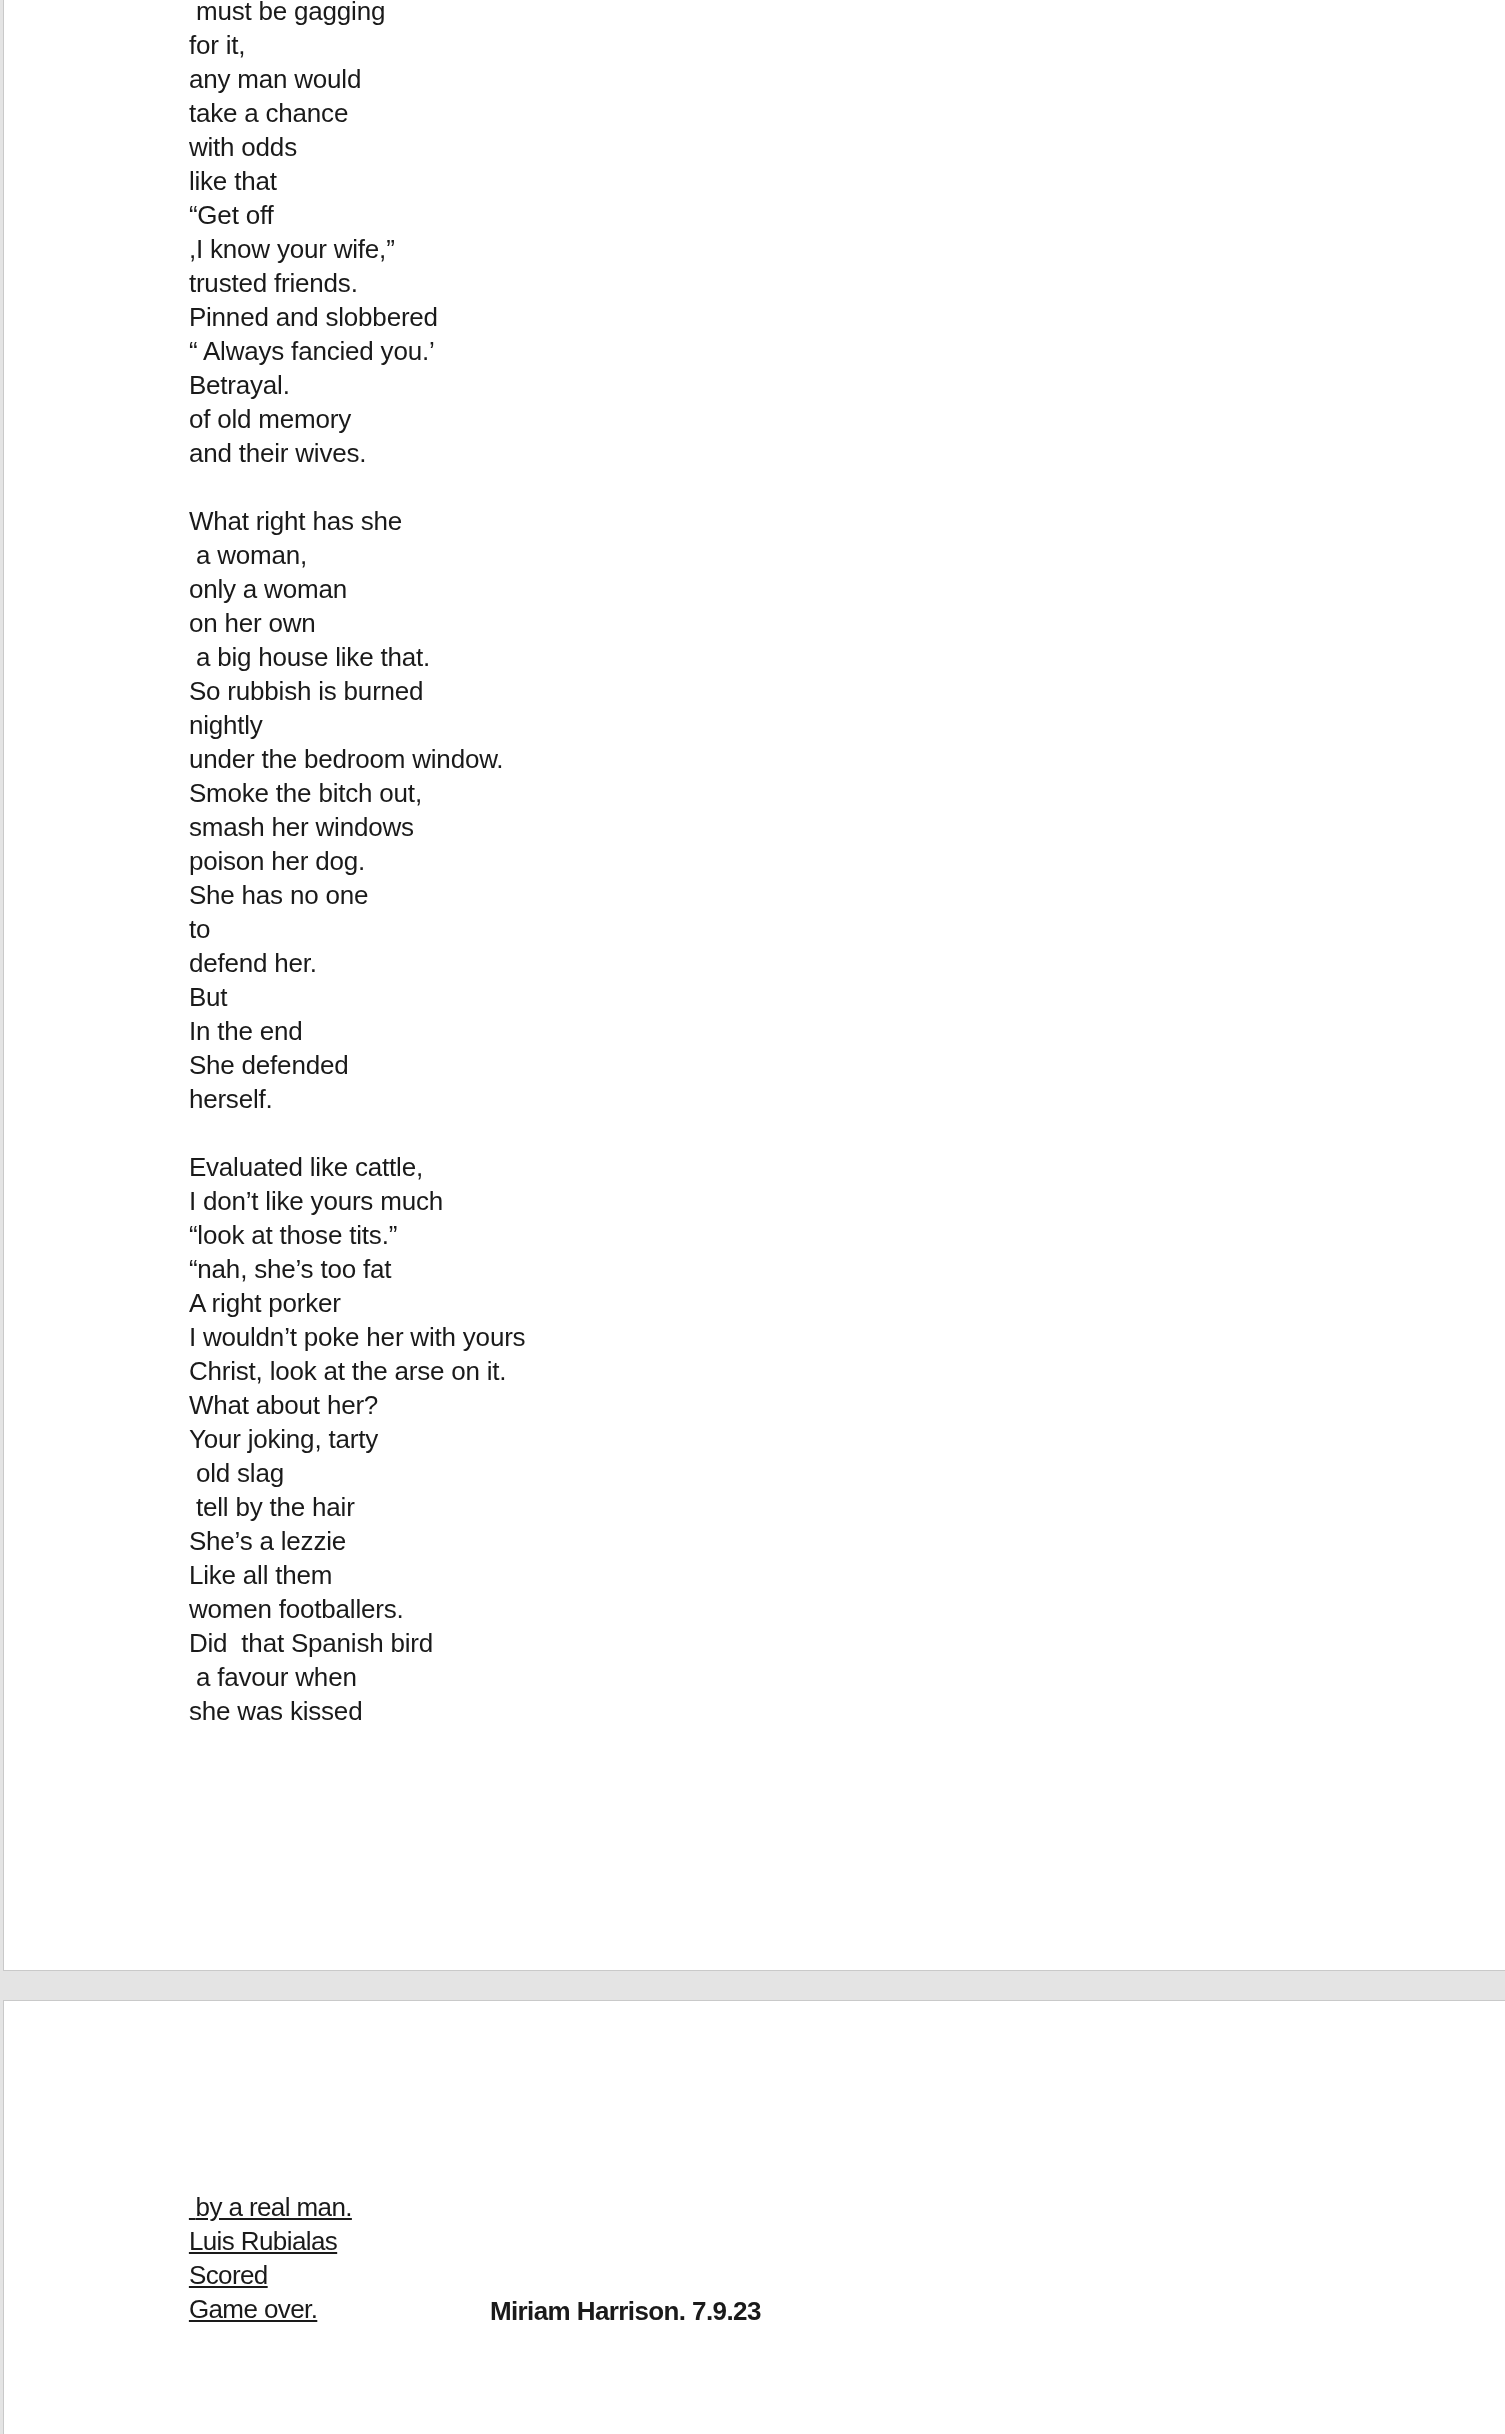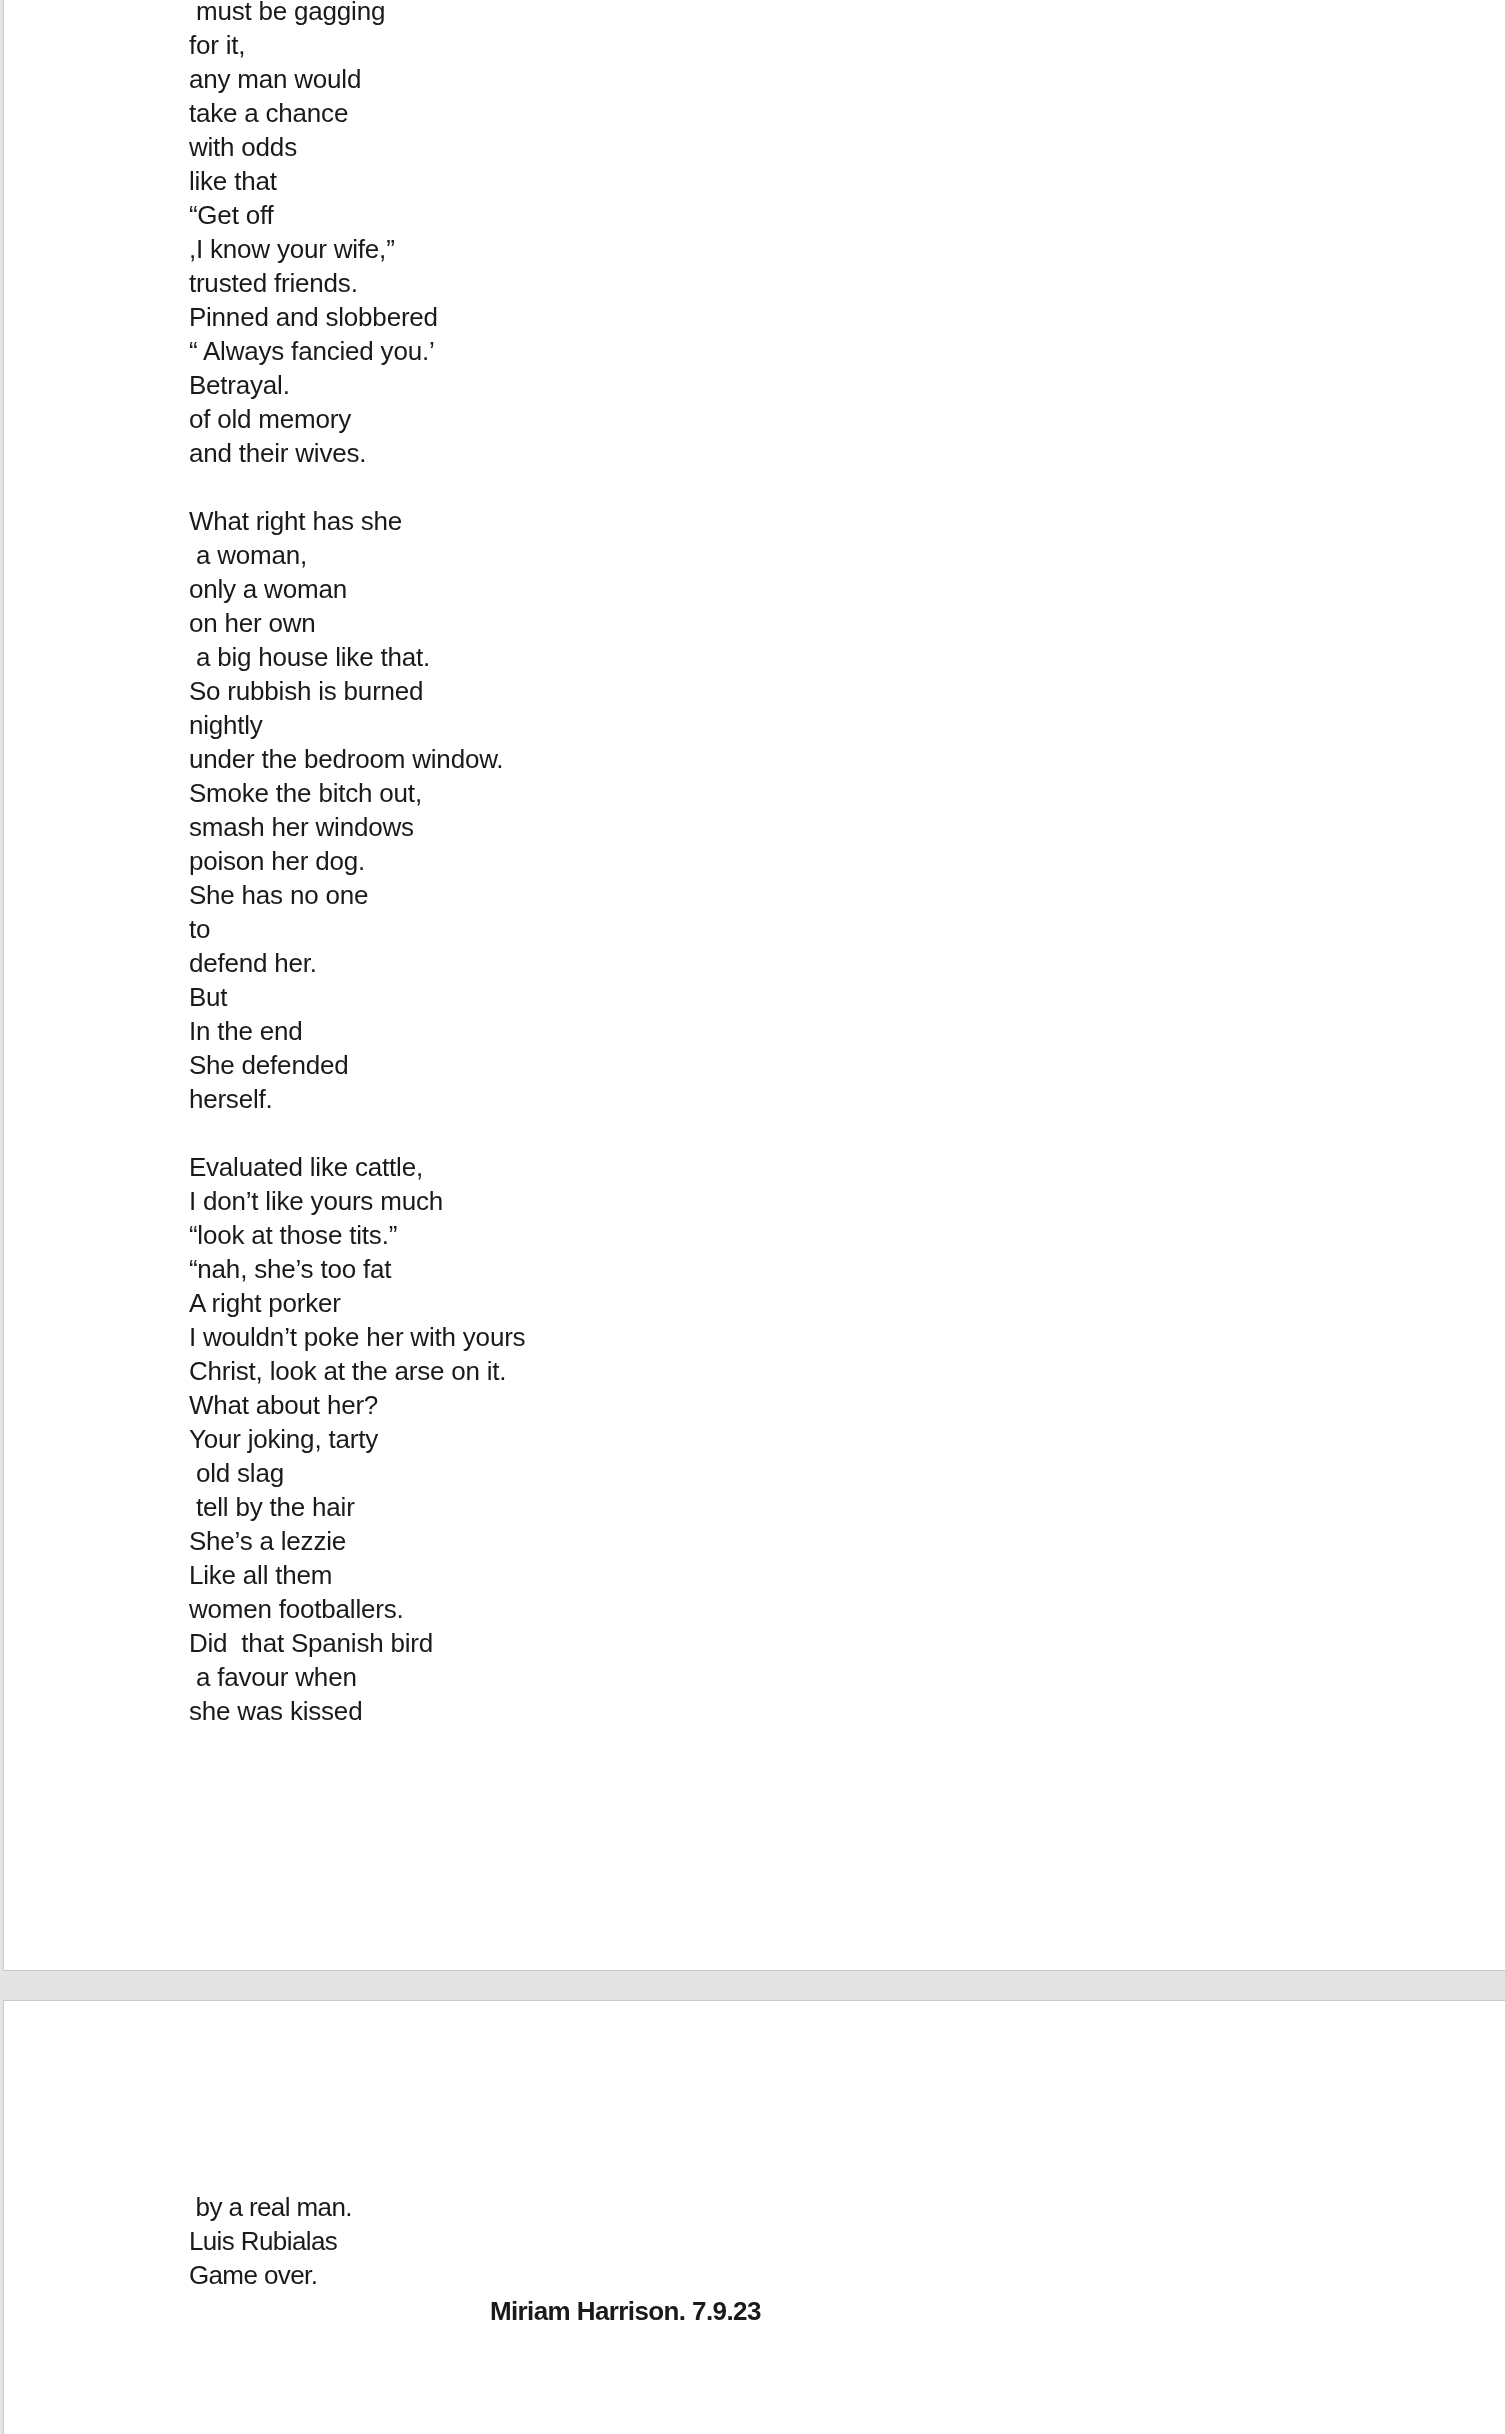--- a/index.html
+++ b/index.html
@@ -56,20 +56,21 @@
   .poem-p1 {
     left: 185px;
     top: -5.8px;
     width: 1062px;
   }
   .poem-p2 {
     left: 185px;
     top: 189px;
     width: 869px;
     letter-spacing: -0.6px;
+    text-decoration: underline;
   }
   .attribution {
     position: absolute;
     left: 486px;
     top: 293px;
     font-size: 26px;
     line-height: 34px;
     letter-spacing: -0.6px;
     white-space: pre;
     color: var(--text);
@@ -81,18 +82,18 @@
 
 <div>
 
   <section class="page page-1">
     <div class="poem poem-p1"><div class="line"> must be gagging</div><div class="line">for it,</div><div class="line">any man would</div><div class="line">take a chance</div><div class="line">with odds</div><div class="line">like that</div><div class="line">“Get off</div><div class="line">,I know your wife,”</div><div class="line">trusted friends.</div><div class="line">Pinned and slobbered</div><div class="line">“ Always fancied you.’</div><div class="line">Betrayal.</div><div class="line">of old memory</div><div class="line">and their wives.</div><div class="line"></div><div class="line">What right has she</div><div class="line"> a woman,</div><div class="line">only a woman</div><div class="line">on her own</div><div class="line"> a big house like that.</div><div class="line">So rubbish is burned</div><div class="line">nightly</div><div class="line">under the bedroom window.</div><div class="line">Smoke the bitch out,</div><div class="line">smash her windows</div><div class="line">poison her dog.</div><div class="line">She has no one</div><div class="line">to</div><div class="line">defend her.</div><div class="line">But</div><div class="line">In the end</div><div class="line">She defended</div><div class="line">herself.</div><div class="line"></div><div class="line">Evaluated like cattle,</div><div class="line">I don’t like yours much</div><div class="line">“look at those tits.”</div><div class="line">“nah, she’s too fat</div><div class="line">A right porker</div><div class="line">I wouldn’t poke her with yours</div><div class="line">Christ, look at the arse on it.</div><div class="line">What about her?</div><div class="line">Your joking, tarty</div><div class="line"> old slag</div><div class="line"> tell by the hair</div><div class="line">She’s a lezzie</div><div class="line">Like all them</div><div class="line">women footballers.</div><div class="line">Did  that Spanish bird</div><div class="line"> a favour when</div><div class="line">she was kissed</div></div>
   </section>
 
   <div class="page-gap"></div>
 
   <section class="page page-2">
-    <div class="poem poem-p2"><div class="line"> by a real man.</div><div class="line">Luis Rubialas</div><div class="line">Game over.</div></div>
+    <div class="poem poem-p2"><div class="line"> by a real man.</div><div class="line">Luis Rubialas</div><div class="line">Scored</div><div class="line">Game over.</div></div>
     <div class="attribution">Miriam Harrison. 7.9.23</div>
   </section>
 
 </div>
 
 
 </body></html>

